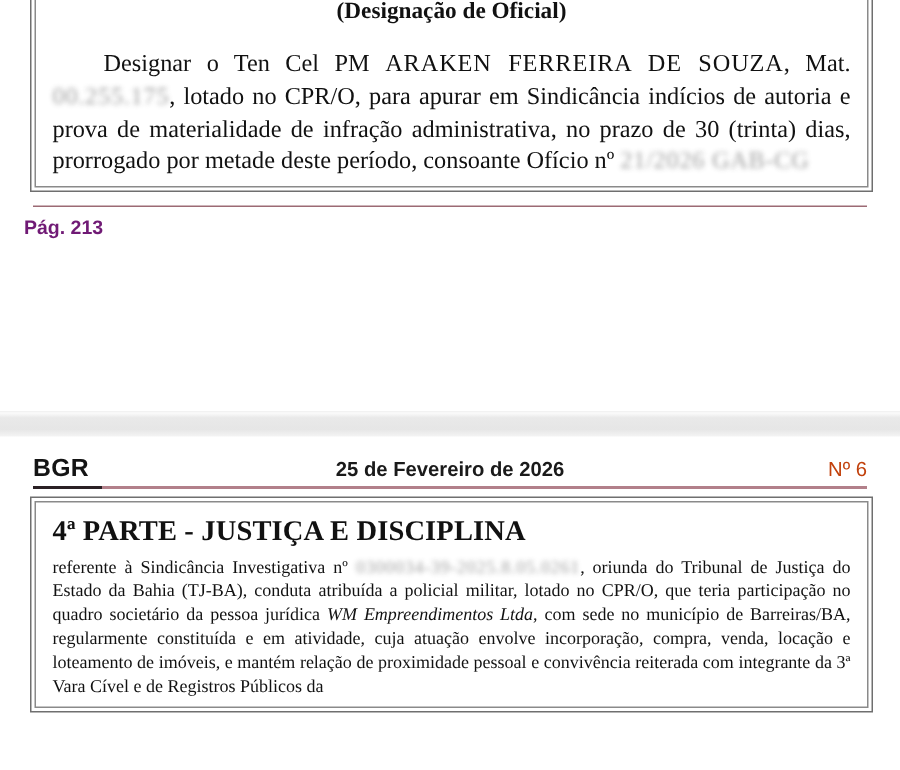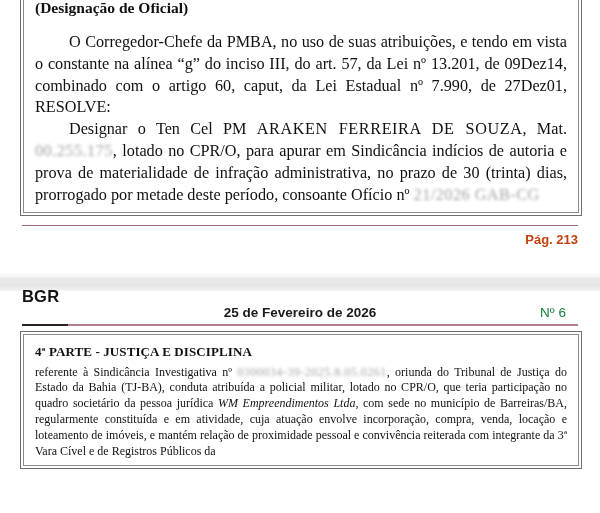--- a/index.html
+++ b/index.html
@@ -49,20 +49,21 @@
 
   .doc-title {
     text-align: center;
     font-weight: bold;
     font-size: 17.5px;
     letter-spacing: 0.4px;
     line-height: 1.15;
     margin: 0 0 1px 0;
   }
   .doc-subtitle {
+    text-align: center;
     font-weight: bold;
     font-size: 15.5px;
     line-height: 1.2;
     margin: 0 0 14px 0;
   }
 
   .para {
     font-size: 16.2px;
     line-height: 1.355;
     text-align: justify;
@@ -86,26 +87,25 @@
   }
 
   
   .page-rule {
     height: 1px;
     background: #9c6a74;
     margin: 9px 22px 0 22px;
   }
 
   .page-number {
-    text-align: right;
     font-family: "Liberation Sans", "DejaVu Sans", sans-serif;
     font-weight: bold;
     font-size: 13px;
-    color: #c2410c;
-    padding: 6px 22px 0 0;
+    color: #701a75;
+    padding: 6px 22px 0 16px;
   }
 
   
   .page-gap {
     position: absolute;
     left: 0;
     top: 274px;
     width: 600px;
     height: 16px;
     background: linear-gradient(to bottom, #fdfdfd 0%, #e9e9e9 22%, #e6e6e6 70%, #f4f4f4 100%);
@@ -116,62 +116,62 @@
   #page-two { top: 300px; height: 213px; }
 
   .bgr-header {
     position: relative;
     margin: 0 22px;
     height: 24px;
   }
   .bgr-logo {
     position: absolute;
     left: 0;
-    bottom: 18px;
+    bottom: 2px;
     font-family: "Liberation Sans", "DejaVu Sans", sans-serif;
     font-weight: bold;
     font-size: 16.5px;
     letter-spacing: 0.2px;
     color: #141414;
   }
   .bgr-date {
     position: absolute;
     left: 0; right: 0;
     bottom: 4px;
     text-align: center;
     font-family: "Liberation Sans", "DejaVu Sans", sans-serif;
     font-size: 13.5px;
     color: #1a1a1a;
     font-weight: bold;
   }
   .bgr-issue {
     position: absolute;
-    right: 12px;
+    right: 0;
     bottom: 4px;
     font-family: "Liberation Sans", "DejaVu Sans", sans-serif;
     font-size: 13.5px;
-    color: #15803d;
+    color: #c2410c;
   }
   .header-rule {
     position: relative;
     margin: 0 22px 5px 22px;
     height: 1.5px;
     background: #b2808a;
   }
   .header-rule::before {
     content: "";
     position: absolute;
     left: 0; top: 0;
     width: 46px; height: 1.5px;
     background: #2a2024;
   }
 
   .part-title {
     font-weight: bold;
-    font-size: 13px;
+    font-size: 19px;
     letter-spacing: 0.1px;
     margin: 2px 0 5px 0;
   }
 
   .p2-para {
     font-size: 12px;
     line-height: 1.33;
     text-align: justify;
     margin: 0;
   }
@@ -180,21 +180,20 @@
 <body>
 
 <div class="page" id="page-one">
 
   <div class="frame">
     <div class="frame-inner">
 
 
       <div class="doc-subtitle">(Designação de Oficial)</div>
 
-      <p class="para indent">O Corregedor-Chefe da PMBA, no uso de suas atribuições, e tendo em vista o constante na alínea “g” do inciso III, do art. 57, da Lei nº 13.201, de 09Dez14, combinado com o artigo 60, caput, da Lei Estadual nº 7.990, de 27Dez01, RESOLVE:</p>
 
       <p class="para indent"><span>Designar o Ten Cel PM </span><b class="name">ARAKEN FERREIRA DE SOUZA</b><span>, Mat. </span><span class="redact">00.255.175</span><span>, lotado no CPR/O, para apurar em Sindicância indícios de autoria e prova de materialidade de infração administrativa, no prazo de 30 (trinta) dias, prorrogado por metade deste período, consoante Ofício nº </span><span class="redact">21/2026 GAB-CG</span></p>
 
     </div>
   </div>
 
   <div class="page-rule"></div>
 
   <div class="page-number">Pág. 213</div>
 </div>

